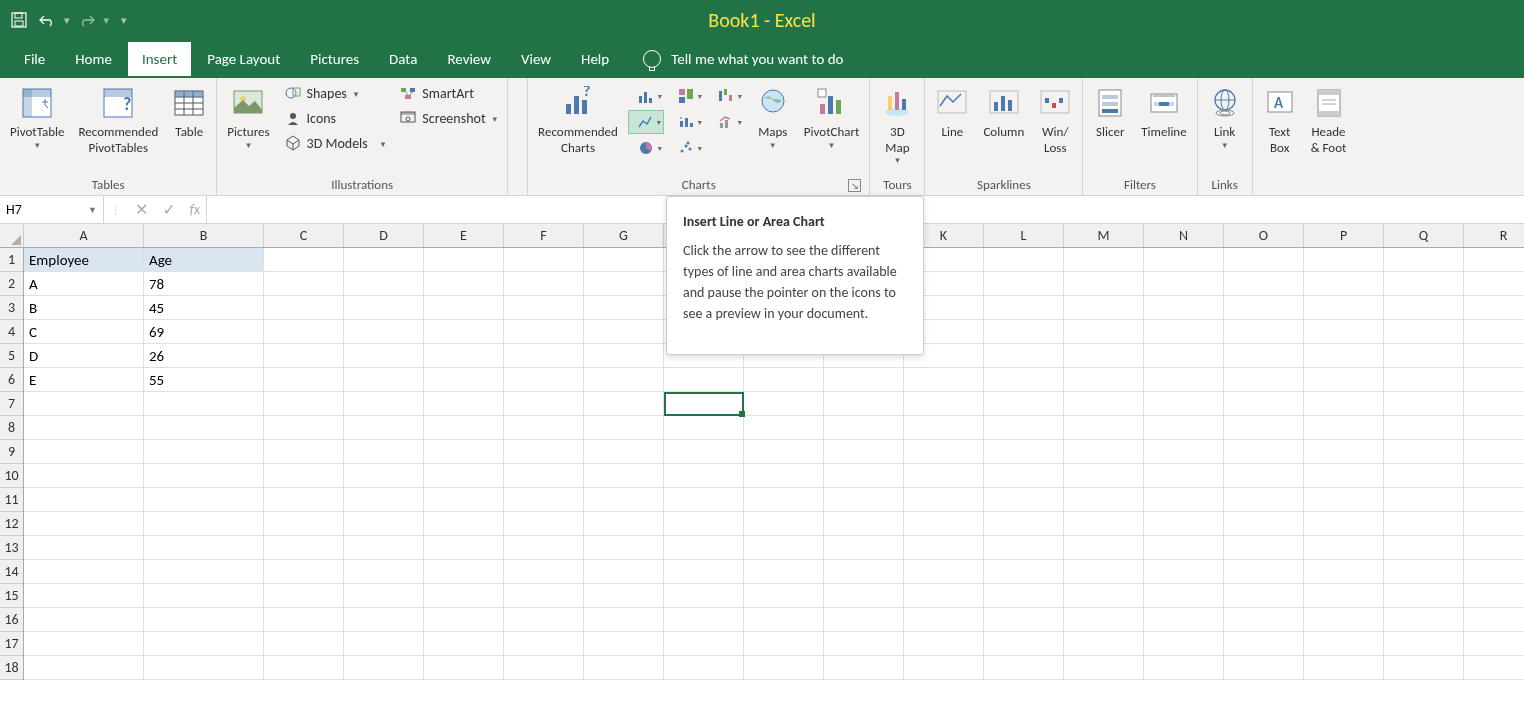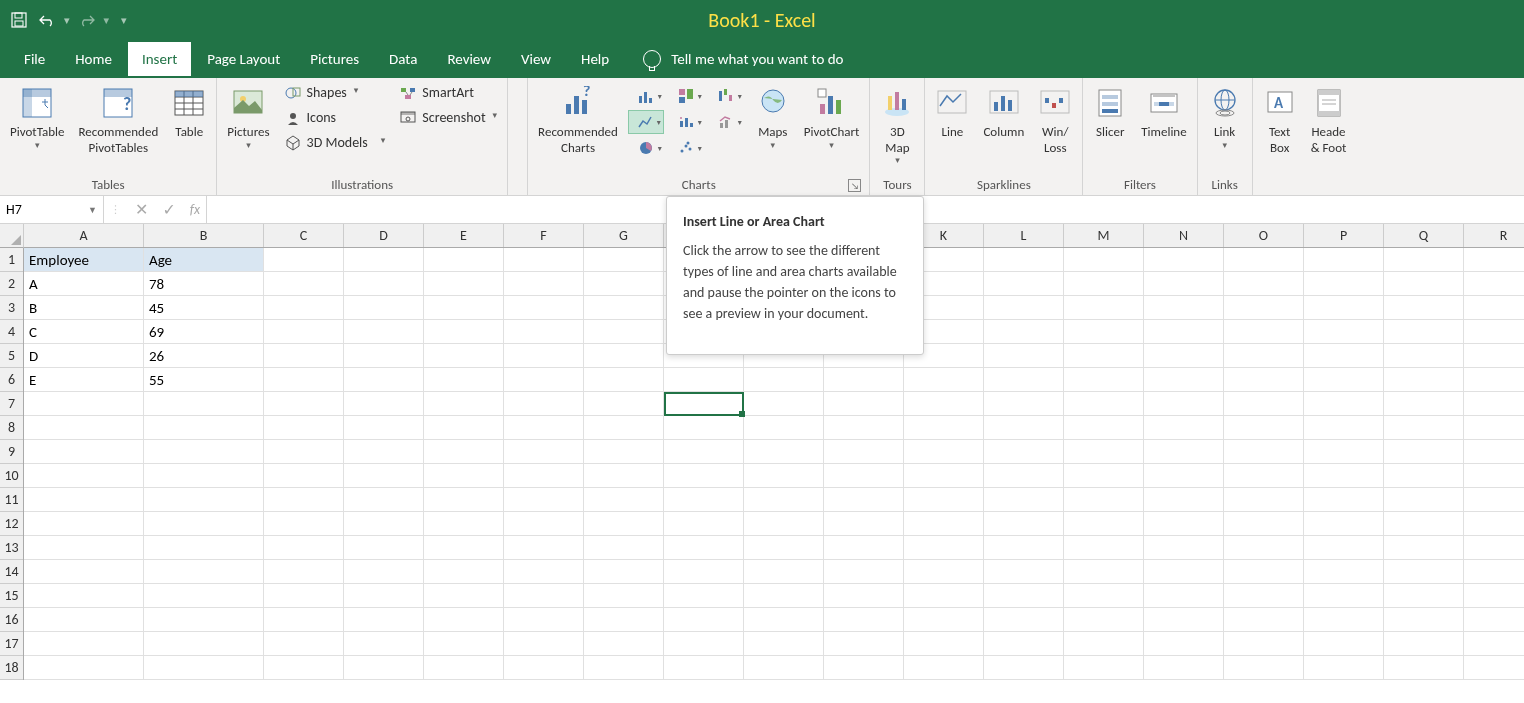--- a/index.html
+++ b/index.html
@@ -25,21 +25,21 @@
 .group { border-right: 1px solid #d4d4d4; display: flex; flex-direction: column; padding: 4px 6px 0; }
 .group-body { flex: 1; display: flex; align-items: flex-start; gap: 6px; }
 .group-label { text-align: center; font-size: 13px; color: #555; padding: 2px 0 3px; position: relative; }
 .group-label .launcher { position: absolute; right: 2px; bottom: 3px; width: 13px; height: 13px; border: 1px solid #888; font-size: 9px; line-height: 11px; text-align: center; color: #666; cursor: pointer; }
 
 .bigbtn { display: flex; flex-direction: column; align-items: center; justify-content: flex-start; width: auto; min-width: 42px; padding: 2px 4px; cursor: pointer; font-size: 13px; color: #333; text-align: center; line-height: 1.2; }
 .bigbtn .icon { width: 34px; height: 34px; margin: 2px 0 4px; }
 .bigbtn .caret { font-size: 9px; color: #666; }
 
 .stackcol { display: flex; flex-direction: column; gap: 3px; }
-.smallbtn { display: flex; align-items: flex-start; gap: 5px; font-size: 14px; color: #333; padding: 2px 4px; cursor: pointer; white-space: nowrap; }
+.smallbtn { display: flex; align-items: center; gap: 5px; font-size: 14px; color: #333; padding: 2px 4px; cursor: pointer; white-space: nowrap; }
 .smallbtn .caret { font-size: 9px; color: #666; margin-left: 2px; }
 .ico16 { width: 18px; height: 18px; display: inline-block; }
 
 .chart-grid { display: grid; grid-template-columns: repeat(3, 38px); gap: 2px; }
 .chartbtn { width: 36px; height: 24px; display: flex; align-items: center; justify-content: center; cursor: pointer; position: relative; }
 .chartbtn.highlighted { background: #c8e6d8; border: 1px solid #8ac9a8; }
 .chartbtn .caret { font-size: 8px; color: #666; position: absolute; right: 2px; top: 50%; transform: translateY(-50%); }
 .chartico { width: 18px; height: 18px; }
 
 

